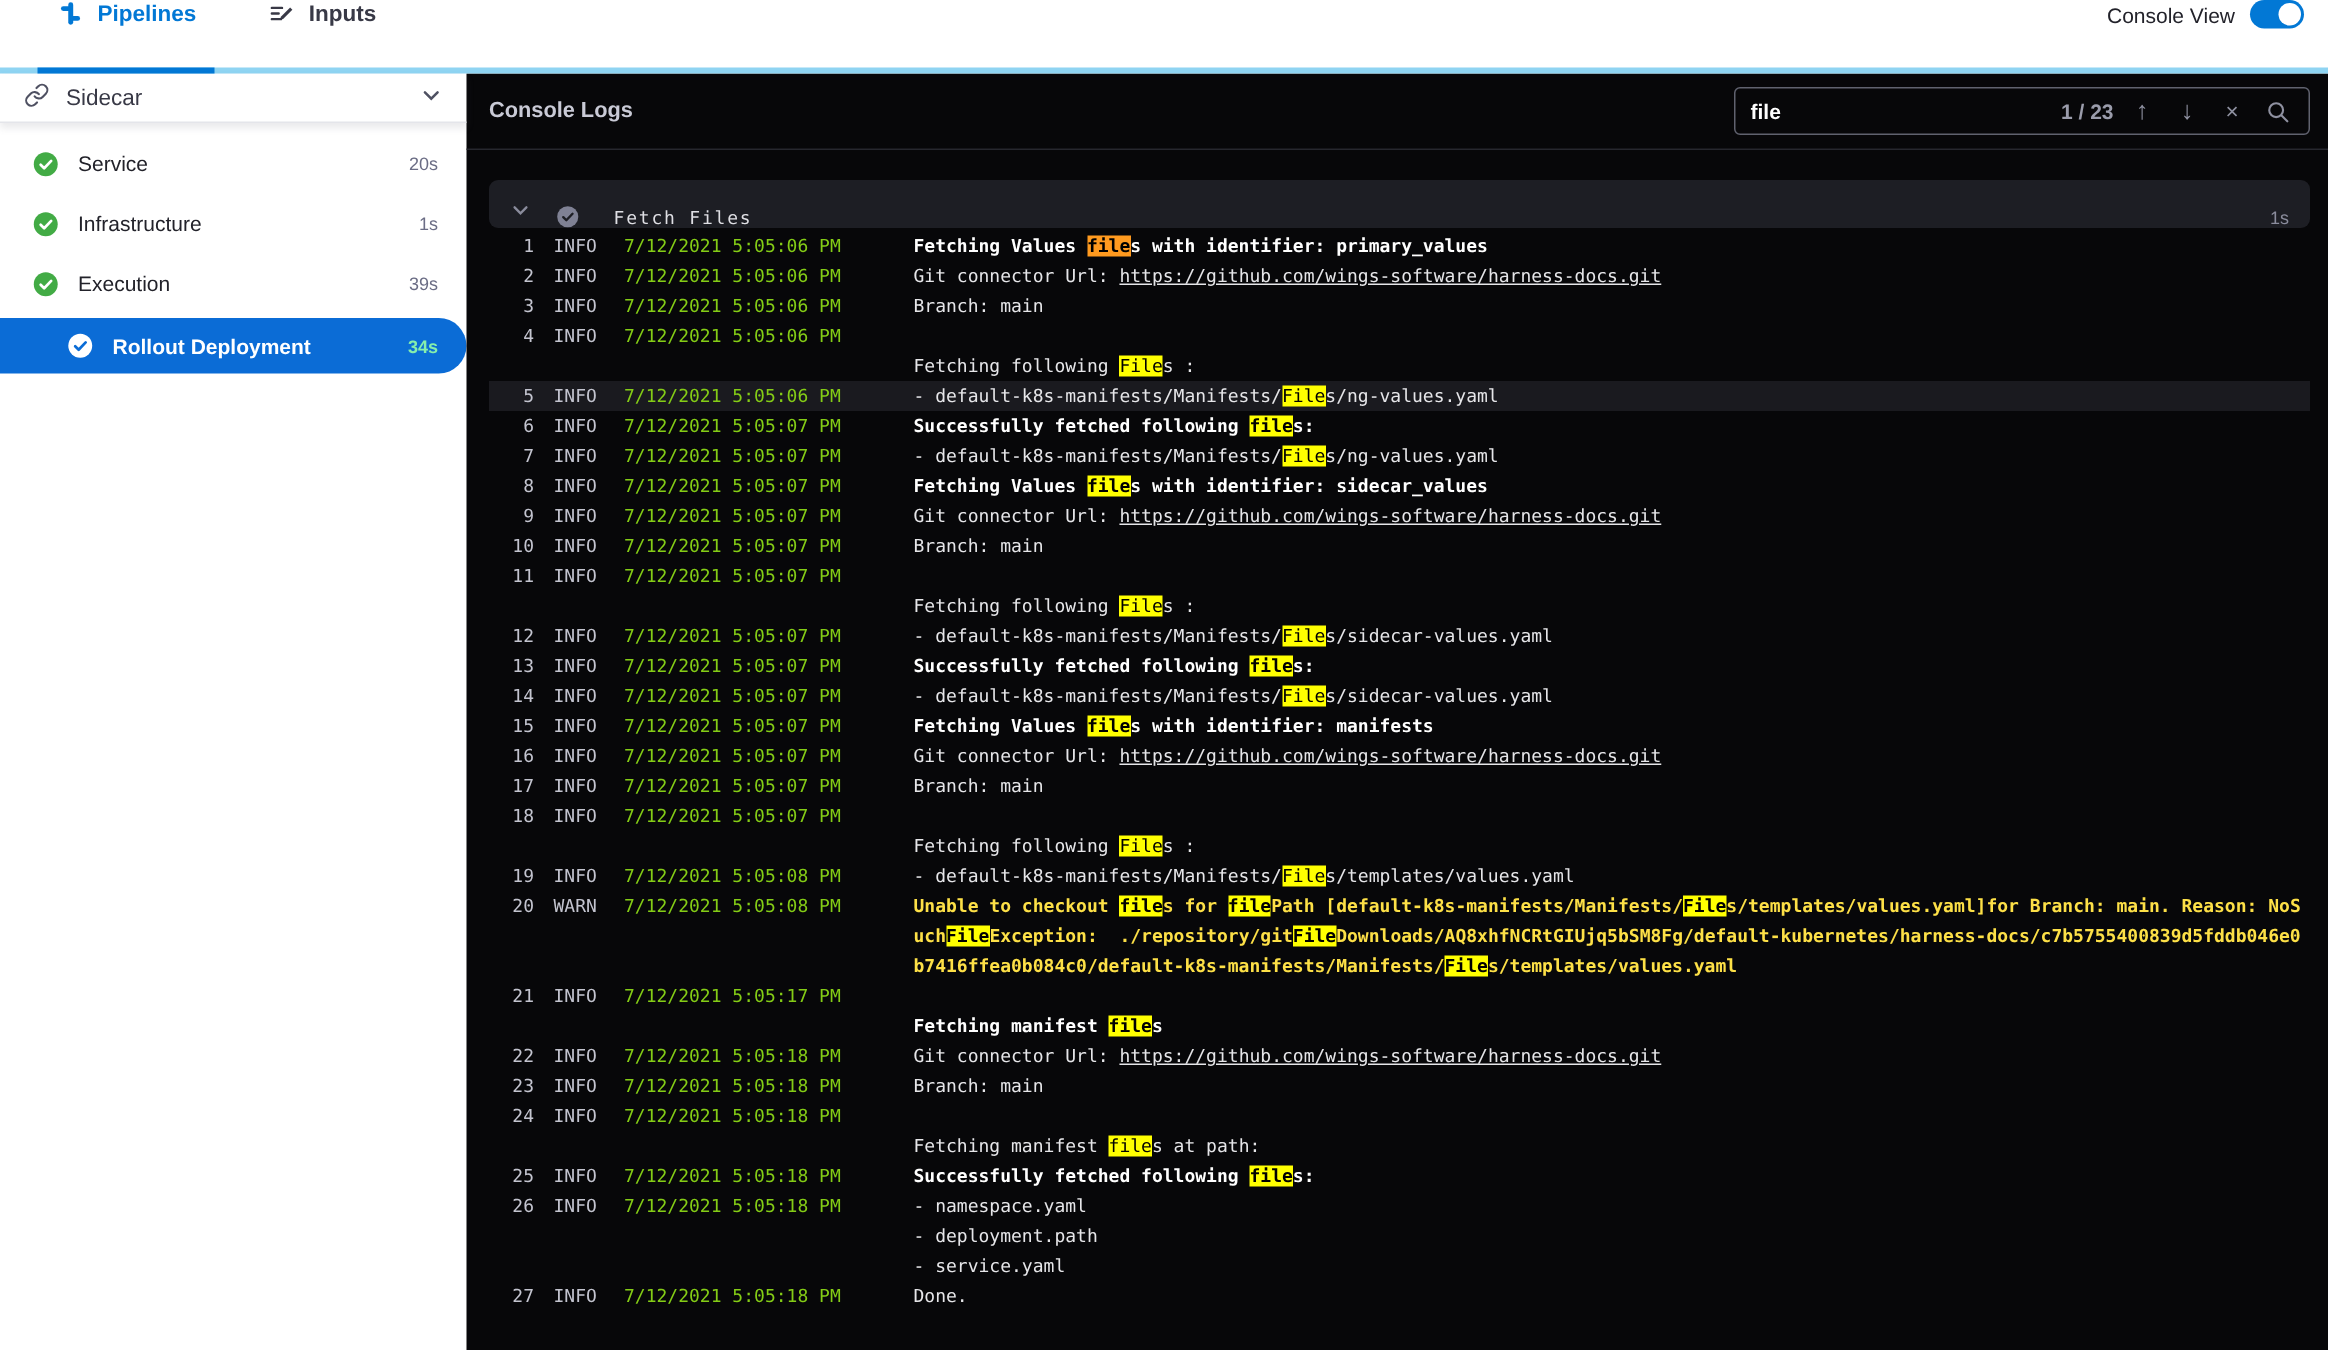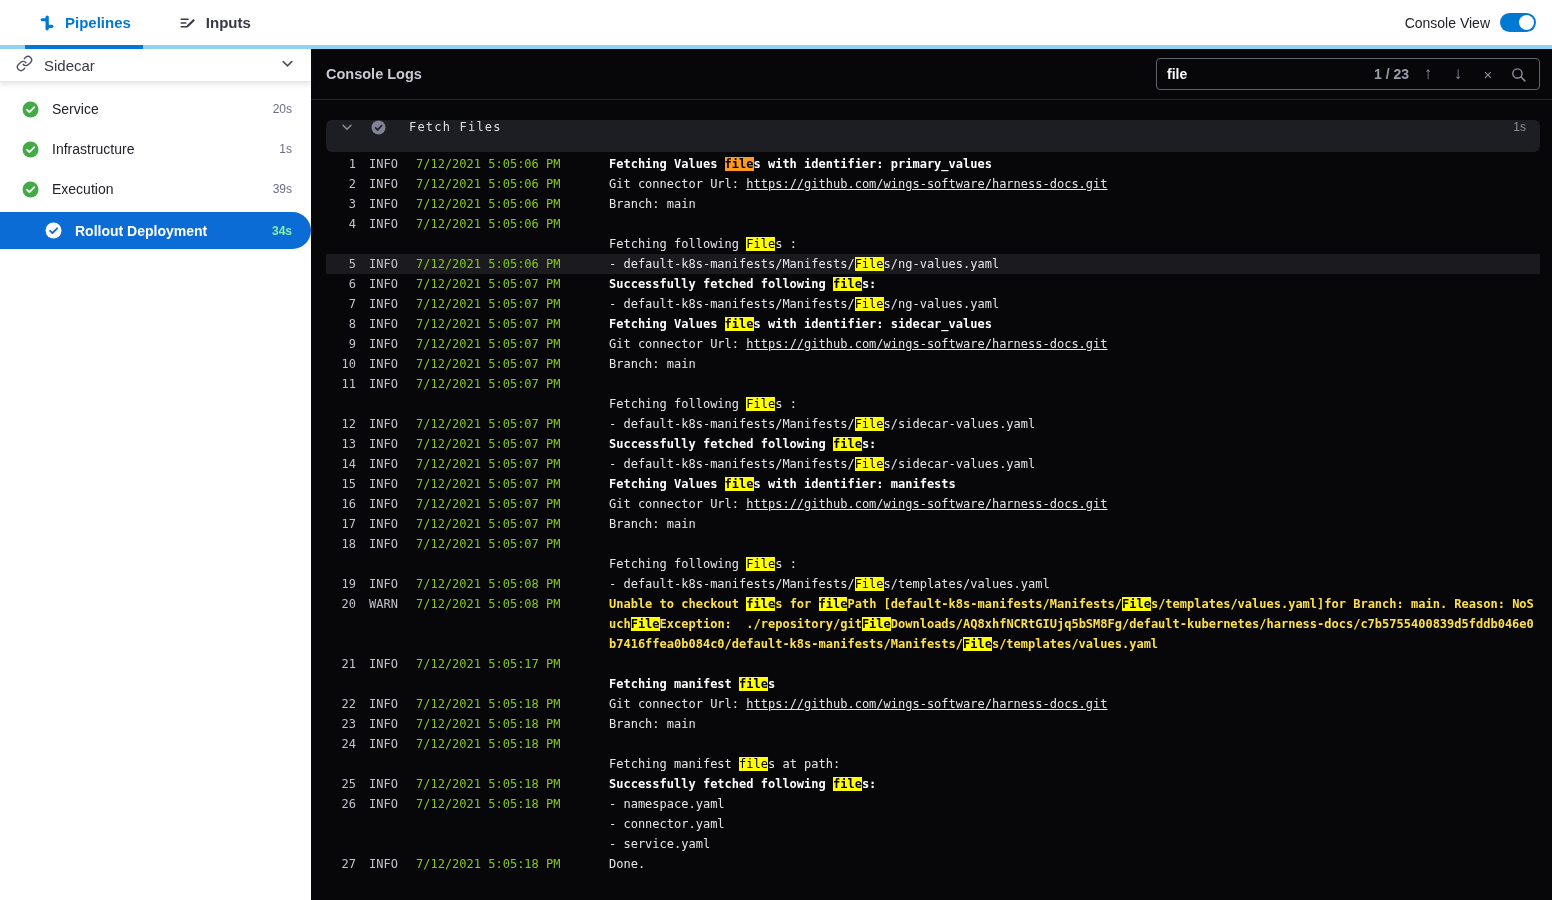--- a/index.html
+++ b/index.html
@@ -3,21 +3,21 @@
 <meta charset="utf-8">
 <style>
   :root{
     --accent:#0278d5; --green:#42ab45; --sel-blue:#0b6cd6;
     --warn:#fde047; --match:#ffff00; --match-cur:#ff9a1f;
   }
   *{box-sizing:border-box;margin:0;padding:0}
   body{width:1552px;height:900px;overflow:hidden;font-family:"Liberation Sans",sans-serif;background:#fff}
 
   
-  .topbar{height:45px;display:flex;align-items:center;background:#fff}
+  .topbar{height:45px;display:flex;align-items:flex-start;background:#fff}
   .tab{display:flex;align-items:center;gap:9px;font-size:15px;font-weight:700;color:#383946;cursor:pointer}
   .tab.active{color:var(--accent)}
   .tab-pipelines{margin-left:38px}
   .tab-inputs{margin-left:48px}
   .tab svg{display:block}
   .topbar-right{margin-left:auto;margin-right:16px;display:flex;align-items:center;gap:10px}
   .toggle-label{font-size:14px;color:#22222a}
   .toggle{width:36px;height:19px;border-radius:10px;background:var(--accent);position:relative;cursor:pointer}
   .toggle-knob{position:absolute;top:2px;right:2px;width:15px;height:15px;border-radius:50%;background:#fff}
 
@@ -52,21 +52,21 @@
   .search-box{margin-left:auto;width:384px;height:32px;border:1px solid #60626f;border-radius:4px;
     display:flex;align-items:center;padding:0 6px 0 10px;color:#9a9cab}
   .search-input{flex:1;min-width:0;background:transparent;border:none;outline:none;color:#fff;
     font-size:14px;font-weight:600;font-family:"Liberation Sans",sans-serif}
   .search-counter{font-size:14px;font-weight:600;color:#9a9cab;margin-right:4px;white-space:nowrap}
   .sbtn{width:30px;height:28px;display:flex;align-items:center;justify-content:center;cursor:pointer;
     color:#8e90a0;font-size:17px}
   .sbtn svg{display:block}
 
   .log-area{padding:20px 12px 0 15px;overflow:hidden}
-  .section-bar{height:32px;background:#1d1e24;border-radius:6px;display:flex;align-items:flex-start;
+  .section-bar{height:32px;background:#1d1e24;border-radius:6px;display:flex;align-items:flex-end;
     padding:0 14px;margin-bottom:2px;color:#8a8c9c}
   .section-bar .chev{margin-right:17px;cursor:pointer}
   .section-bar .scheck{width:15px;height:15px;margin-right:23px;color:#7f8194}
   .section-title{font-family:"DejaVu Sans Mono",monospace;font-size:12px;letter-spacing:1.2px;color:#dfdfe4}
   .section-dur{margin-left:auto;font-size:12px;color:#8a8c9c}
 
   .log-row{display:flex;align-items:flex-start;line-height:20px;
     font-family:"DejaVu Sans Mono",monospace;font-size:12px;color:#e6e6e9}
   .log-row.active{background:#1a1a1f}
   .lnum{width:30px;text-align:right;color:#c3c4cf;flex:none}
@@ -383,21 +383,21 @@
           <div class="log-row">
             <span class="lnum">26</span>
             <span class="llevel">INFO</span>
             <span class="ltime">7/12/2021 5:05:18 PM</span>
             <span class="lmsg">- namespace.yaml</span>
           </div>
           <div class="log-row">
             <span class="lnum"></span>
             <span class="llevel"></span>
             <span class="ltime"></span>
-            <span class="lmsg">- connector.yaml</span>
+            <span class="lmsg">- deployment.path</span>
           </div>
           <div class="log-row">
             <span class="lnum"></span>
             <span class="llevel"></span>
             <span class="ltime"></span>
             <span class="lmsg">- service.yaml</span>
           </div>
           <div class="log-row">
             <span class="lnum">27</span>
             <span class="llevel">INFO</span>

